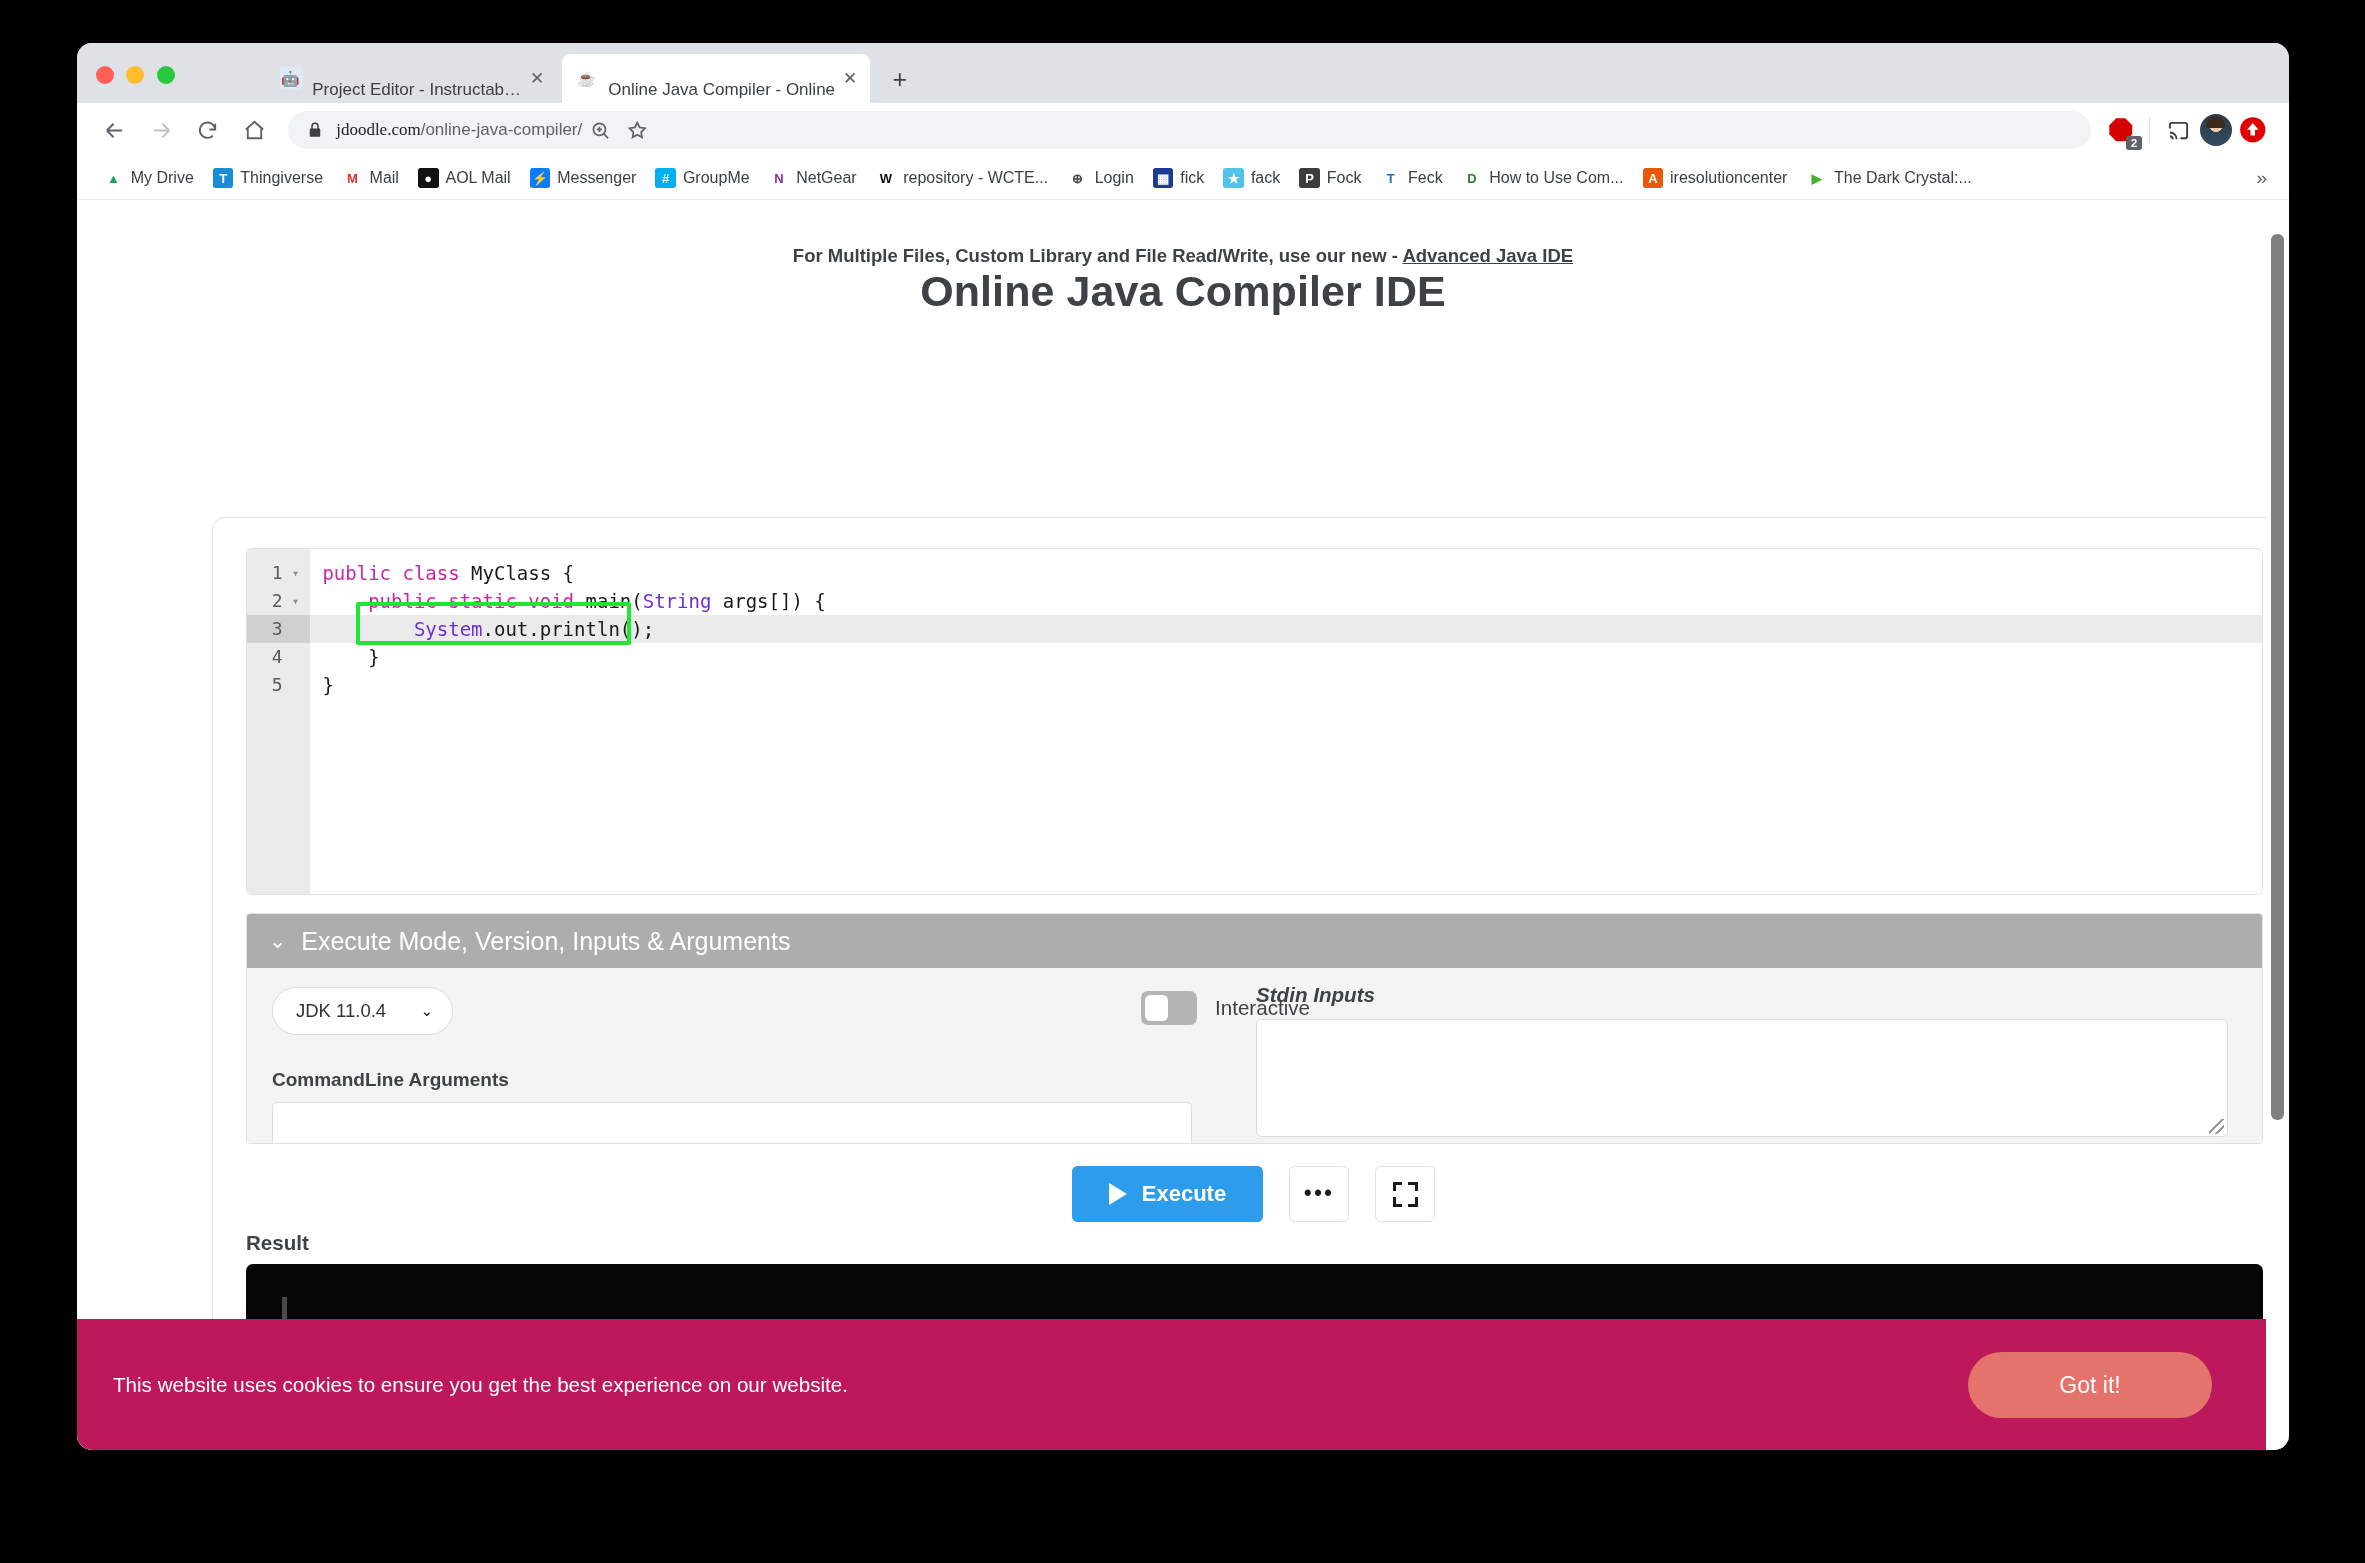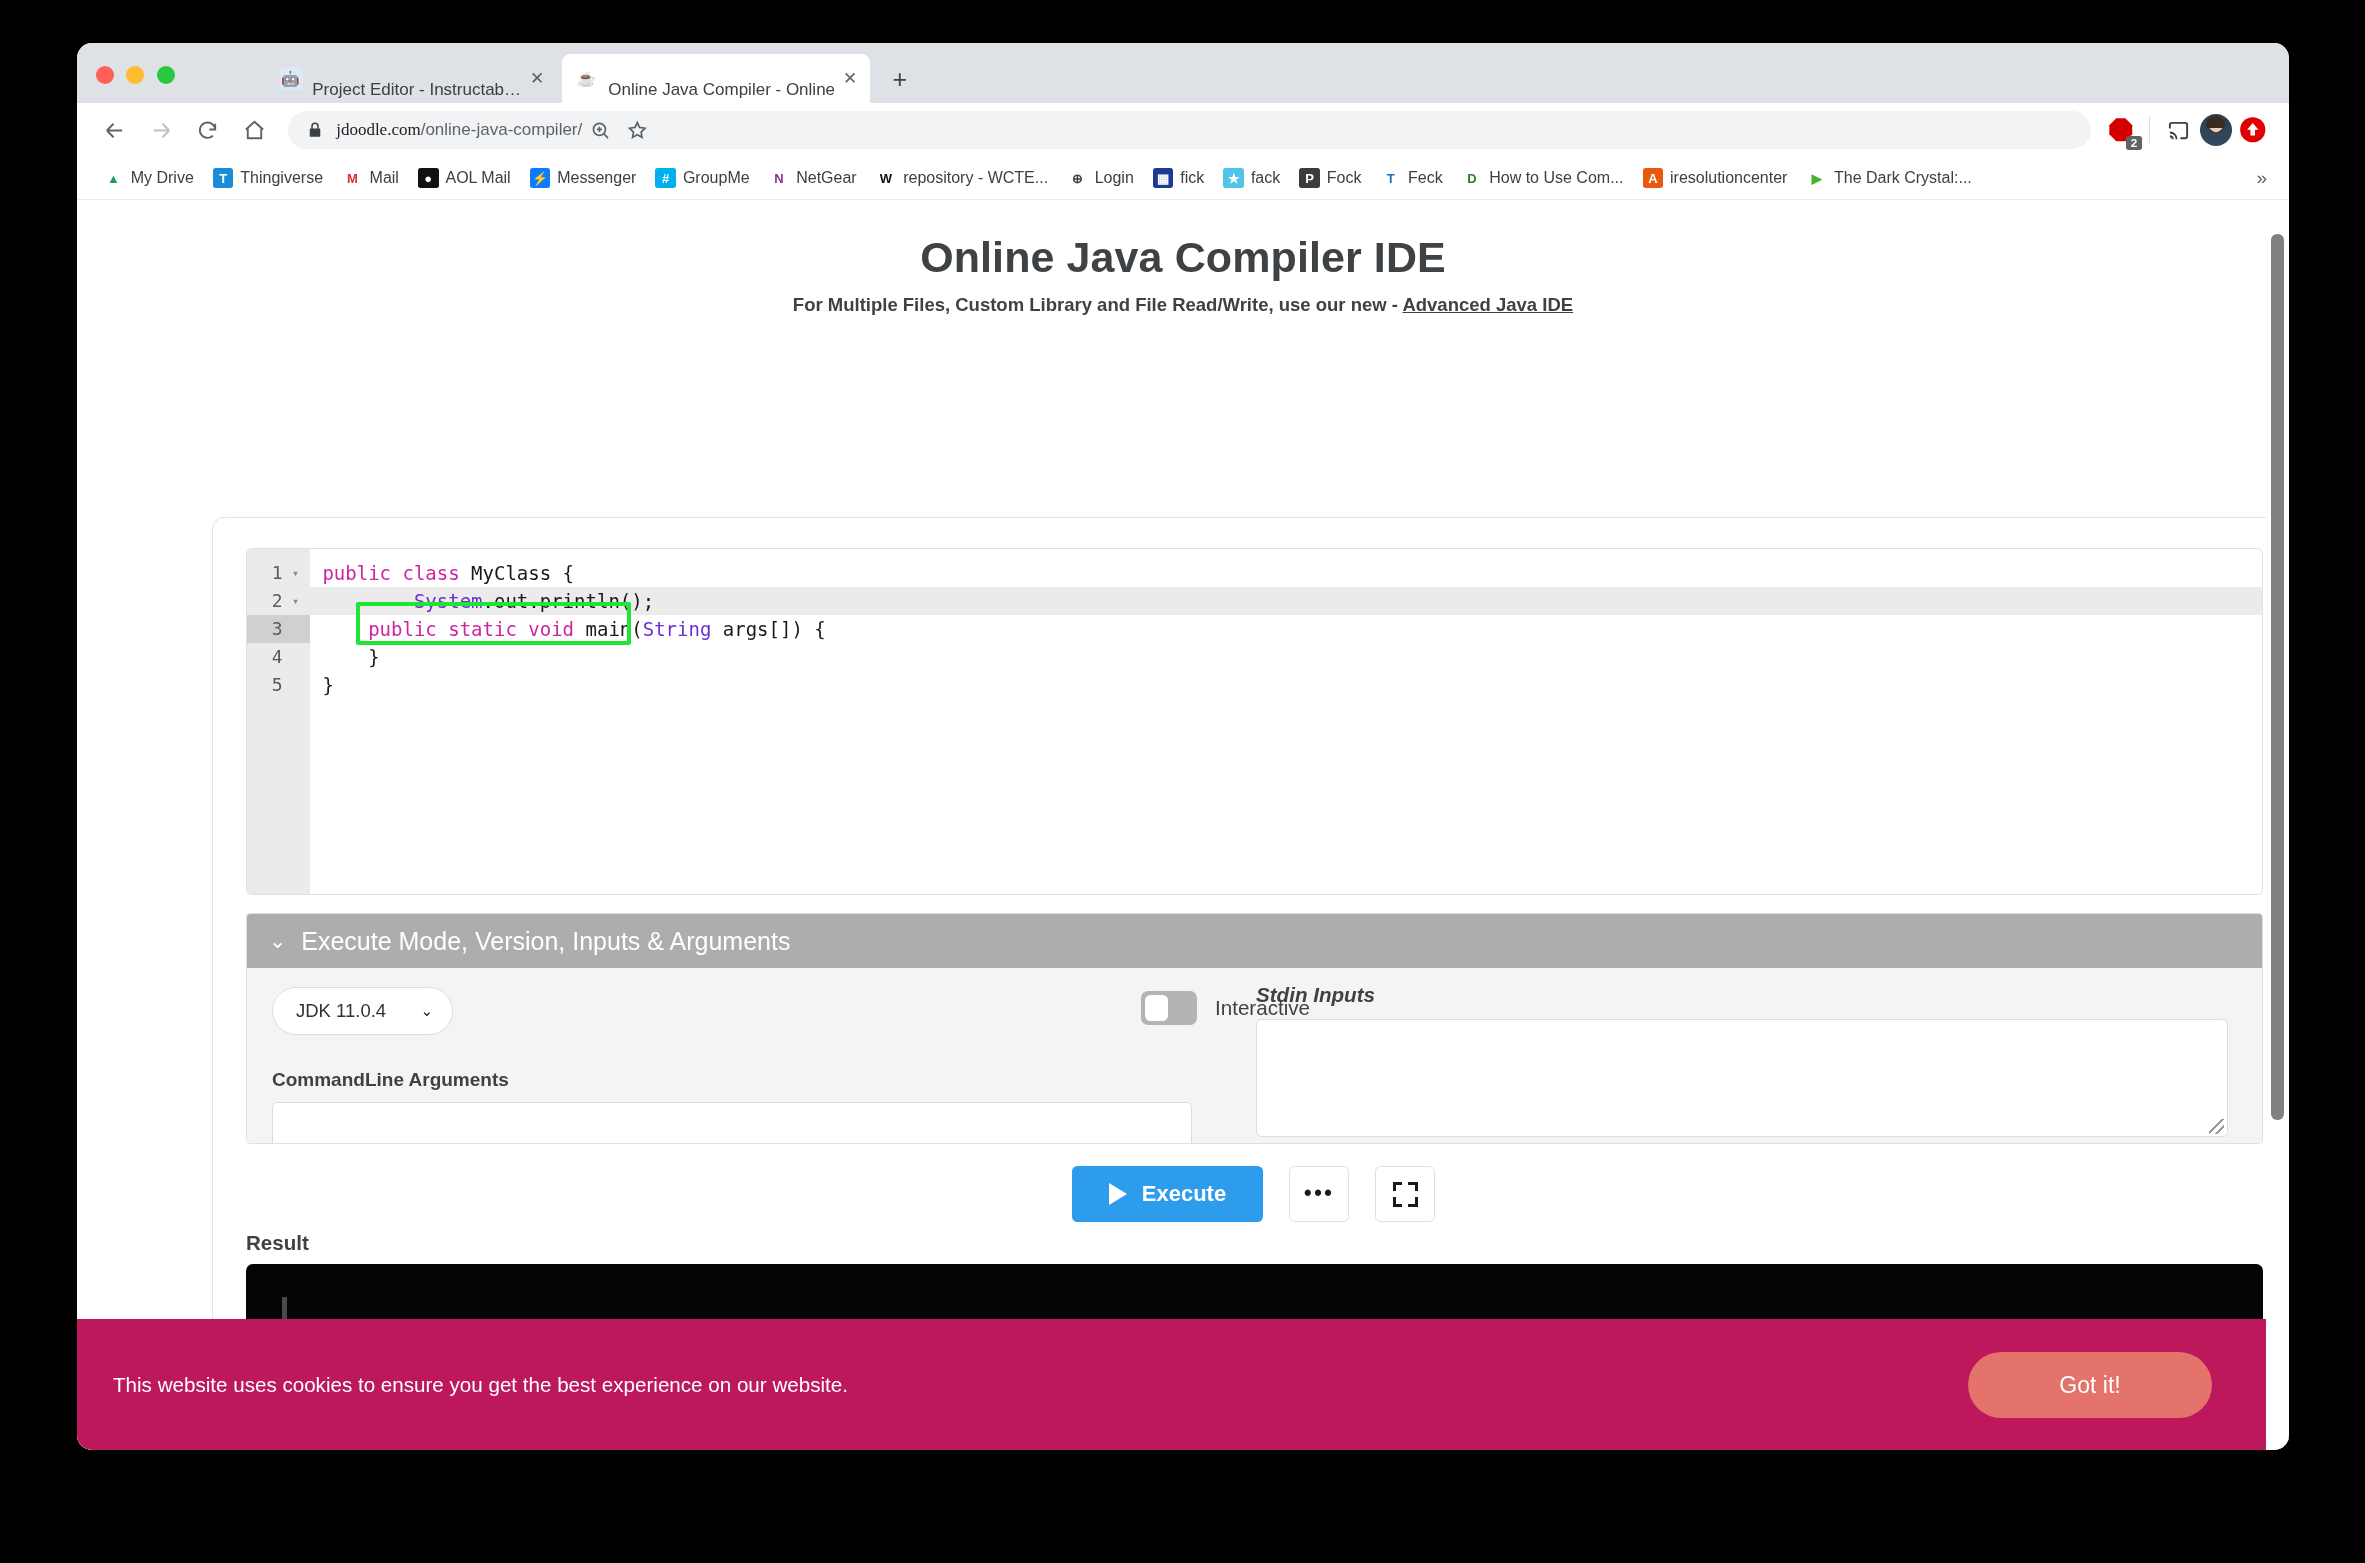--- a/index.html
+++ b/index.html
@@ -531,22 +531,22 @@
     <div class="bm">
         <span class="bm-ico" style="background:#ffffff;color:#49b02f">▶</span>
         <span class="bm-label">The Dark Crystal:...</span>
       </div>
     <div id="bm-overflow">»</div>
   </div>
 
   <div id="viewport">
 
     <div id="hero">
+      <div id="page-subtitle"><span>For Multiple Files, Custom Library and File Read/Write, use our new - </span><span id="adv-link">Advanced Java IDE</span></div>
       <div id="page-title">Online Java Compiler IDE</div>
-      <div id="page-subtitle"><span>For Multiple Files, Custom Library and File Read/Write, use our new - </span><span id="adv-link">Advanced Java IDE</span></div>
     </div>
 
     <div id="ide-card">
 
       <div id="editor">
         <div id="gutter">
           <div class="gut-row">
               <span>1</span>
               <span class="fold">▾</span>
             </div>
@@ -562,22 +562,22 @@
               <span>4</span>
               <span class="fold"></span>
             </div>
           <div class="gut-row">
               <span>5</span>
               <span class="fold"></span>
             </div>
         </div>
         <div id="code">
           <div class="code-row"><span class="kw">public class</span><span> MyClass {</span></div>
+          <div class="code-row"><span class="kw">    public static void</span><span> main(</span><span class="type">String</span><span> args[]) {</span></div>
           <div class="code-row active"><span class="type">        System</span><span>.out.println();</span></div>
-          <div class="code-row"><span class="kw">    public static void</span><span> main(</span><span class="type">String</span><span> args[]) {</span></div>
           <div class="code-row"><span>    }</span></div>
           <div class="code-row"><span>}</span></div>
           <div id="green-box"></div>
         </div>
       </div>
 
       <div id="opts">
         <div id="opts-header">
           <span id="opts-caret">⌄</span>
           <span id="opts-title">Execute Mode, Version, Inputs &amp; Arguments</span>

